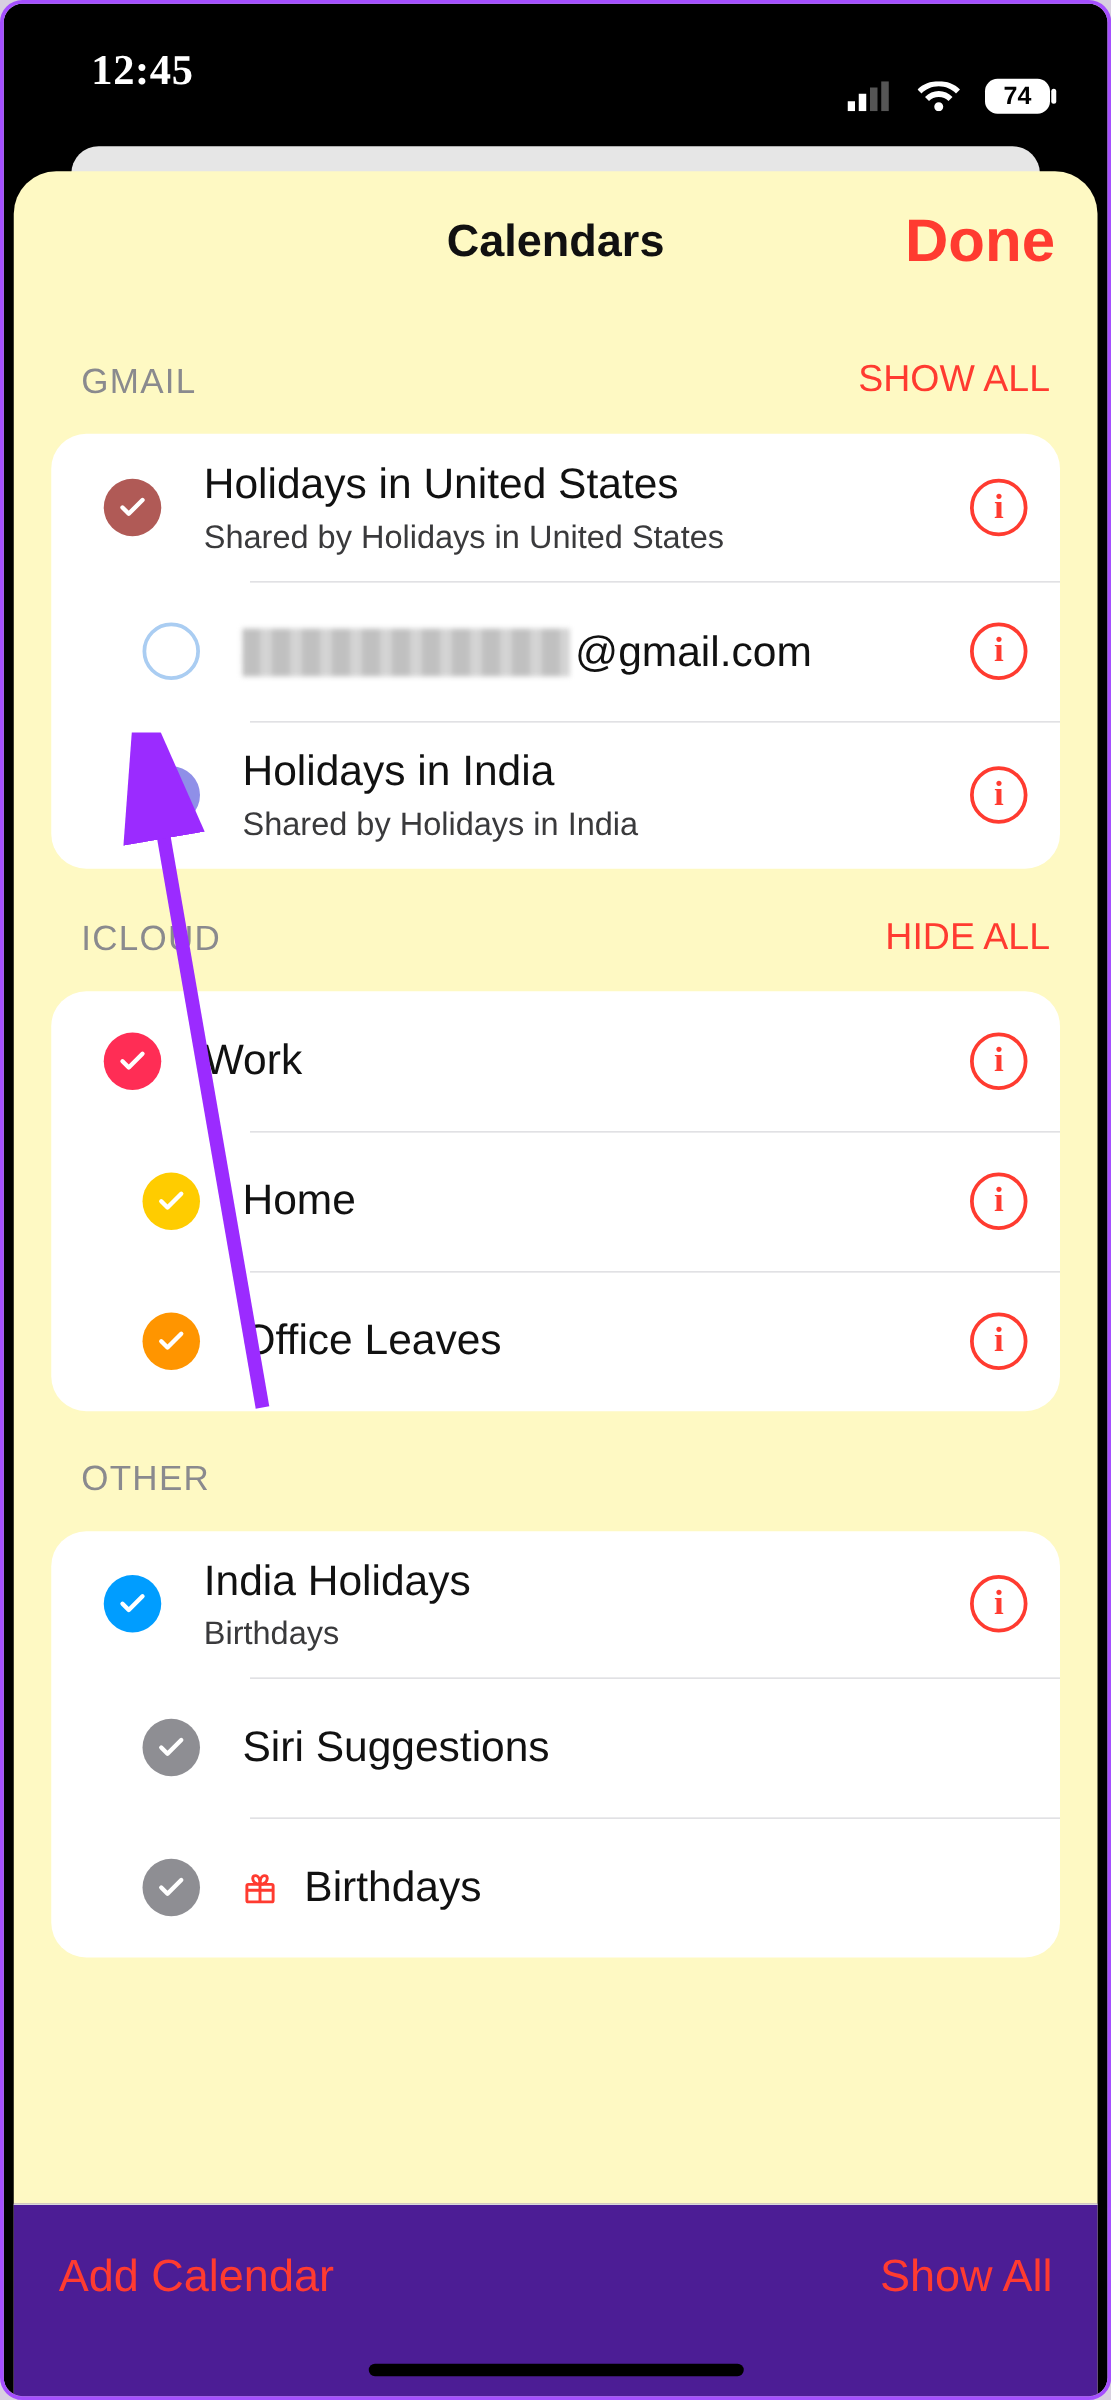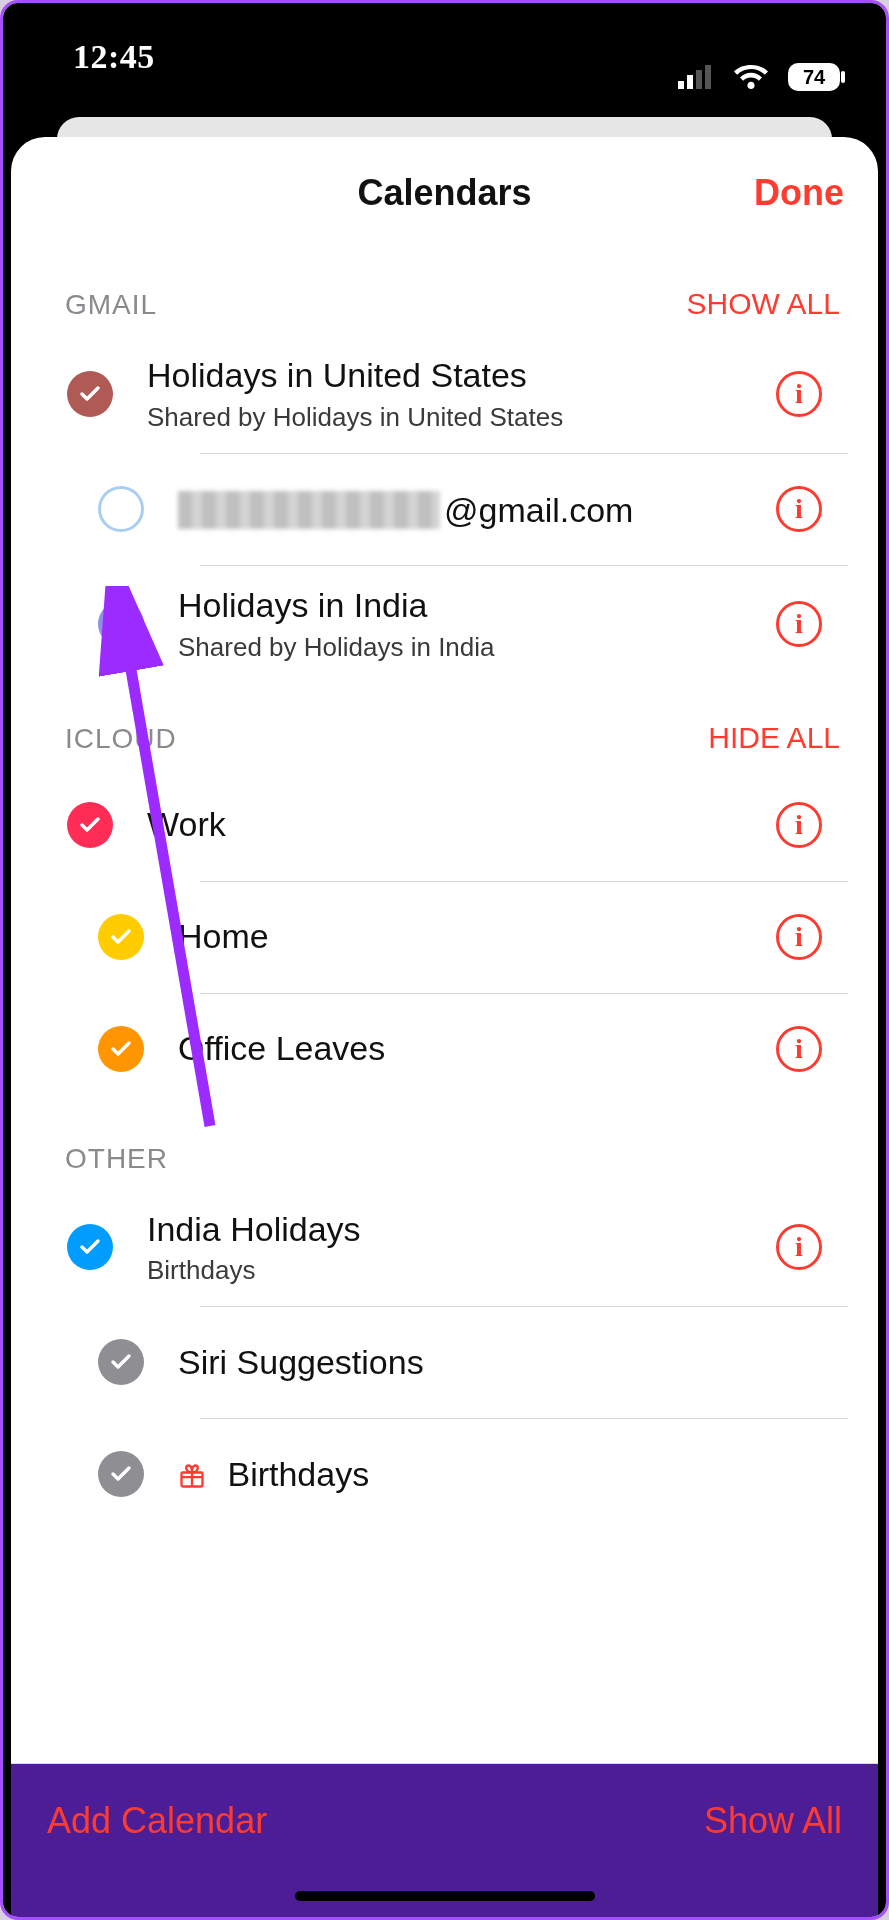--- a/index.html
+++ b/index.html
@@ -50,56 +50,56 @@
 
   
   .back-card {
     position:absolute; left:54px; right:54px; top:114px; height:60px;
     background:#e6e6e6; border-radius:22px;
   }
 
   
   .sheet {
     position:absolute; left:8px; right:8px; top:134px; bottom:0;
-    background:#ffffff;
+    background:#fef9c3;
     border-top-left-radius:34px; border-top-right-radius:34px;
     overflow:hidden;
     display:flex; flex-direction:column;
   }
   .sheet-header{
     height:112px; position:relative; display:flex; align-items:center; justify-content:center;
   }
   .sheet-title{ font-size:36px; font-weight:700; color:#111; }
   .done-btn{
     position:absolute; right:34px; top:50%; transform:translateY(-50%);
-    color:#ff3b30; font-size:36px; font-weight:700; border:none; background:none; cursor:pointer;
+    color:#ff3b30; font-size:48px; font-weight:700; border:none; background:none; cursor:pointer;
   }
 
   .sheet-body{
     flex:1; overflow:auto; padding-bottom:20px;
   }
 
   .section-head{
     display:flex; align-items:flex-end; justify-content:space-between;
-    padding: 38px 38px 14px 54px;
+    padding: 38px 38px 26px 54px;
   }
   .section-name{
     color:#8a8a8e; font-size:28px; letter-spacing:1px; font-weight:500;
   }
   .section-action{
     color:#ff3b30; font-size:30px; font-weight:500; border:none; background:none; cursor:pointer;
   }
 
   .group{
     background:#fff; margin:0 30px; border-radius:28px; overflow:hidden;
   }
 
   .row{
     display:flex; align-items:center; min-height:112px;
-    padding:20px 26px 20px 26px;
+    padding:20px 26px 20px 42px;
     justify-content:space-between;
   }
   .row + .row { position:relative;margin-left:31px; }
   .row + .row::before{
     content:""; position:absolute; top:0; left:128px; right:0; height:1px; background:#d8d8dc;
   }
 
   .check{
     width:46px; height:46px; border-radius:50%;
     display:flex; align-items:center; justify-content:center;

